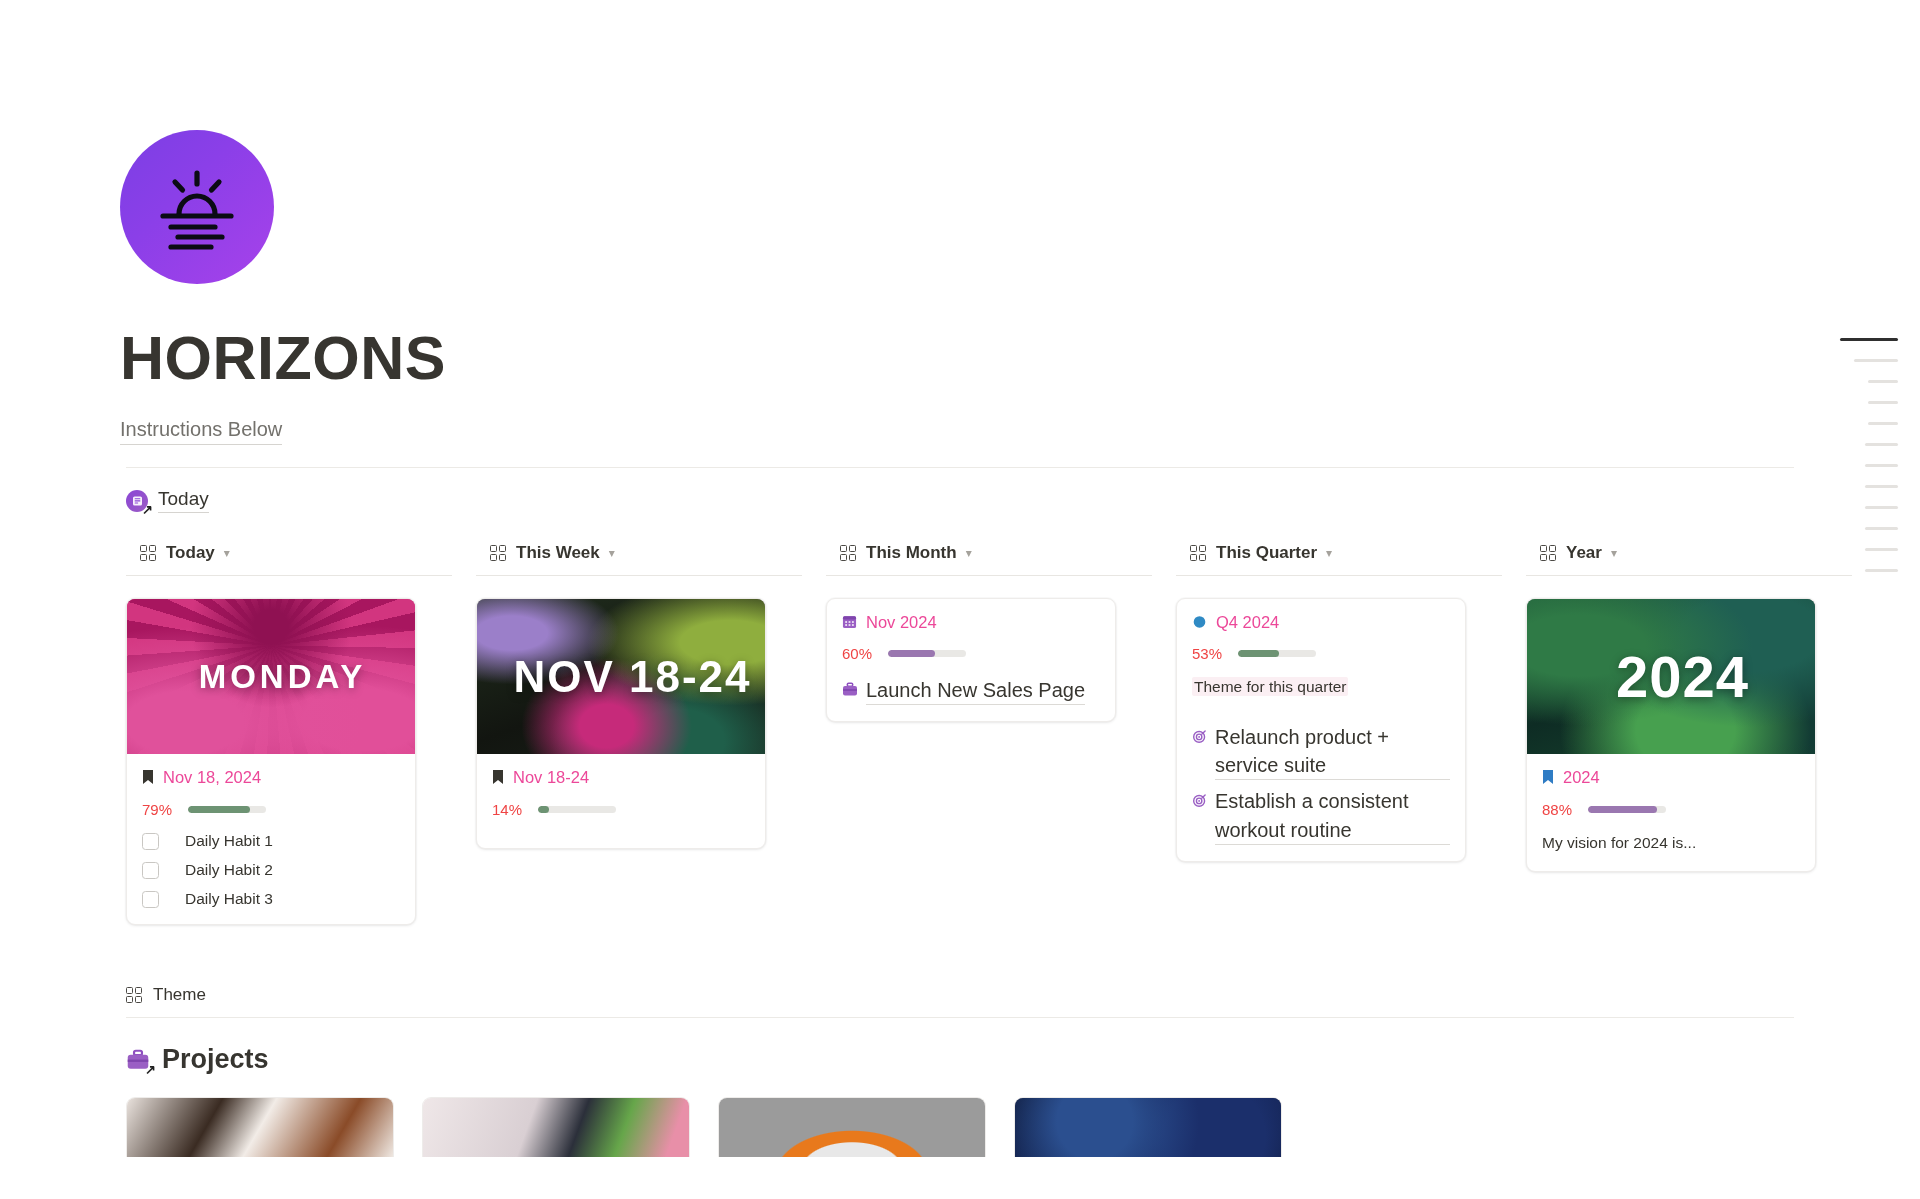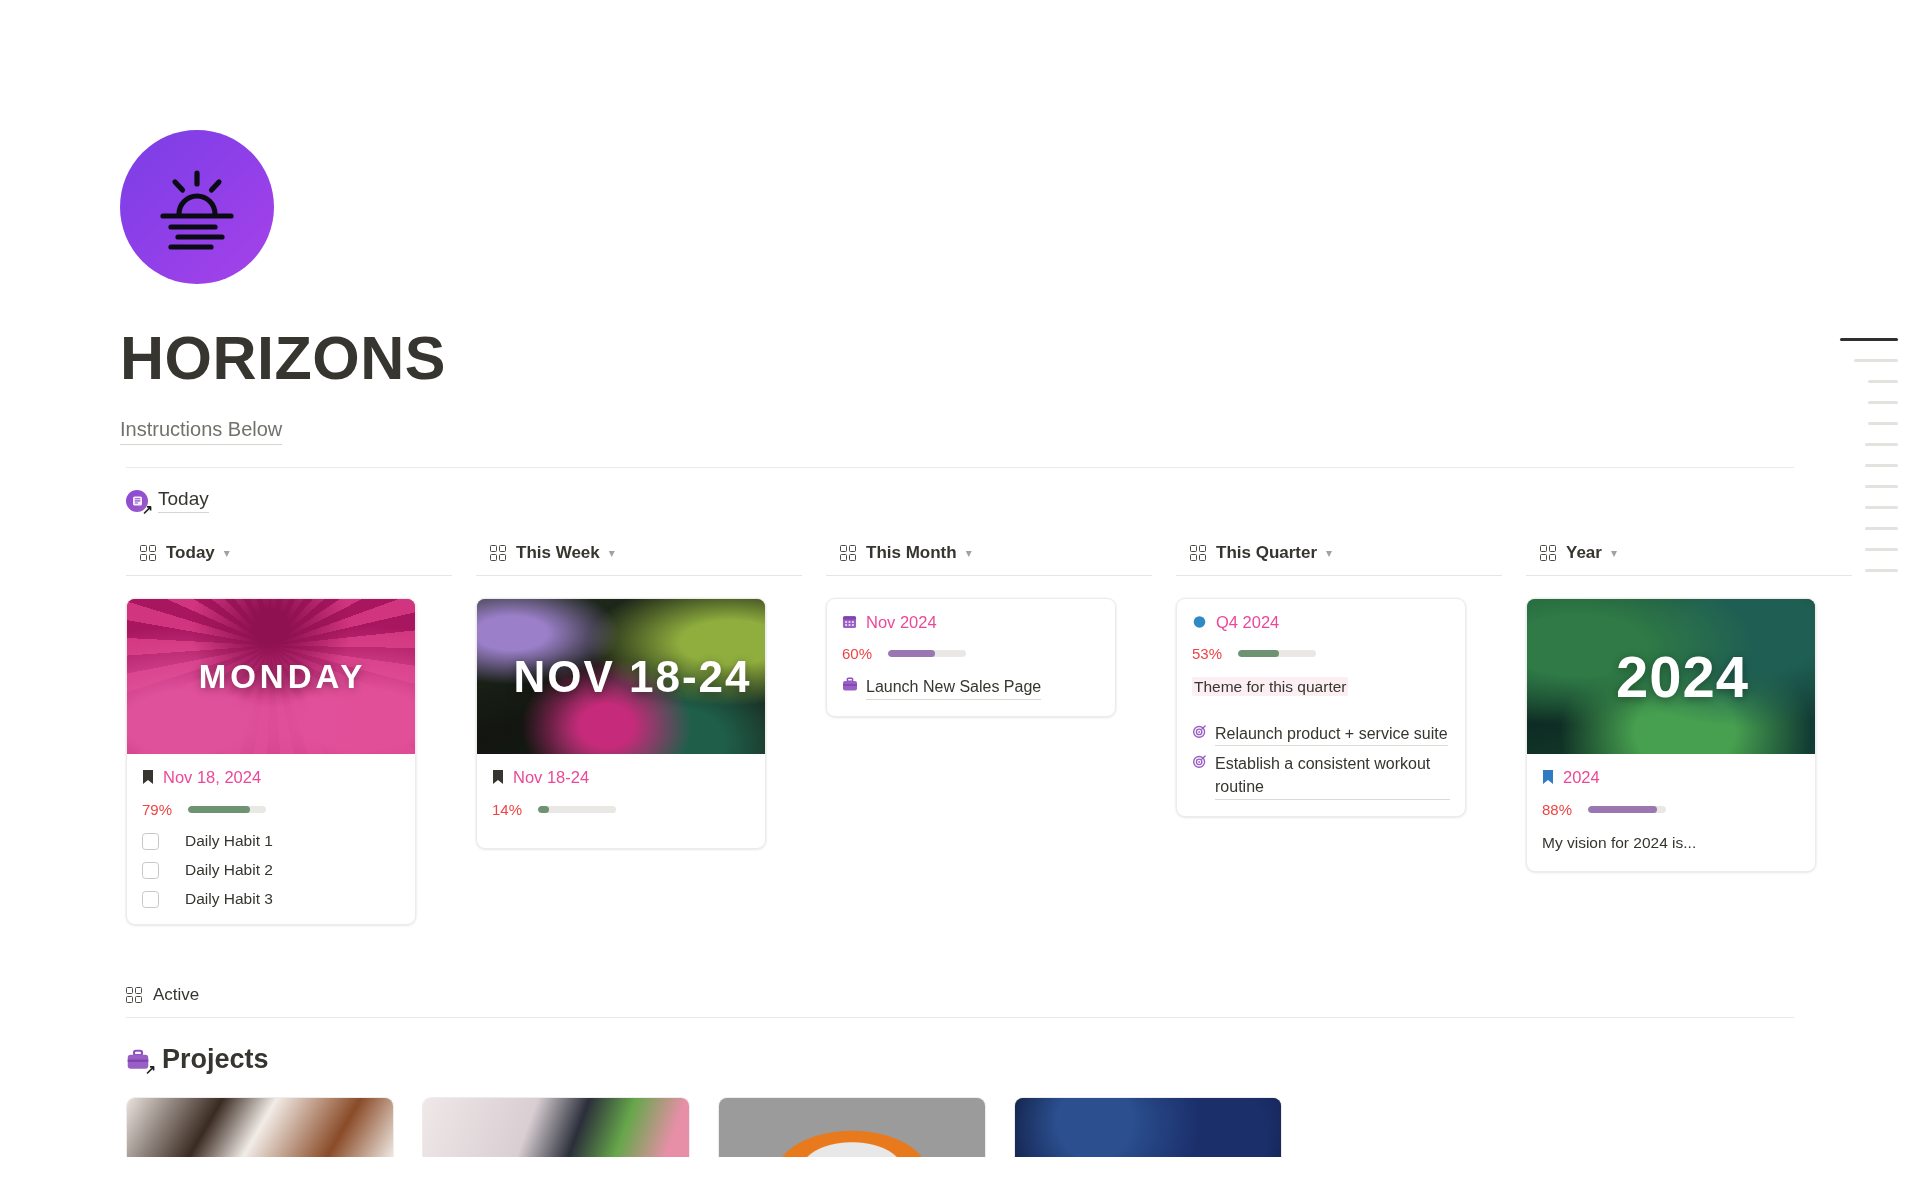--- a/index.html
+++ b/index.html
@@ -166,21 +166,21 @@
   .check-row { display:flex; align-items:flex-end; gap: 26px; margin-bottom: 11px; }
   .check-row:last-child { margin-bottom: 0; }
   .checkbox {
     width: 17px; height: 17px; border: 1.6px solid #c9c7c3;
     border-radius: 3.5px; background: #fff; flex: none; cursor: pointer;
   }
   .check-label { font-size: 15.5px; color: #37352f; }
 
   .link-row {
     display: flex; align-items: flex-start; gap: 8px;
-    font-size: 16px; margin-bottom: 7px; line-height: 1.42;
+    font-size: 20px; margin-bottom: 7px; line-height: 1.42;
   }
   .link-row:last-child { margin-bottom: 0; }
   .link-text {
     color: #37352f; border-bottom: 1px solid #dcdad6; cursor: pointer;
   }
   .plain-text { font-size: 15.5px; color: #37352f; line-height: 1.45; }
   .hl-pink { background: #fbeff3; padding: 1px 2px; border-radius: 2px; }
 
   
   .section-head {
@@ -489,21 +489,21 @@
 
   </div>
 
   <div class="section-head">
     <span class="grid-icon">
         <i></i>
         <i></i>
         <i></i>
         <i></i>
       </span>
-    <span class="label">Active</span>
+    <span class="label">Theme</span>
   </div>
   <div class="section-rule"></div>
 
   <div class="projects-head">
     <span class="brief-chip">
       <svg width="24" height="22" viewBox="0 0 16 15">
         <rect x="5.3" y="1.2" width="5.4" height="3" rx="1.2" fill="none" stroke="#8e4fc0" stroke-width="1.5"></rect>
         <rect x="1" y="4" width="14" height="9.5" rx="2" fill="#9a5fc4"></rect>
         <rect x="1" y="7.2" width="14" height="1.6" fill="#7f45ad"></rect>
       </svg>

